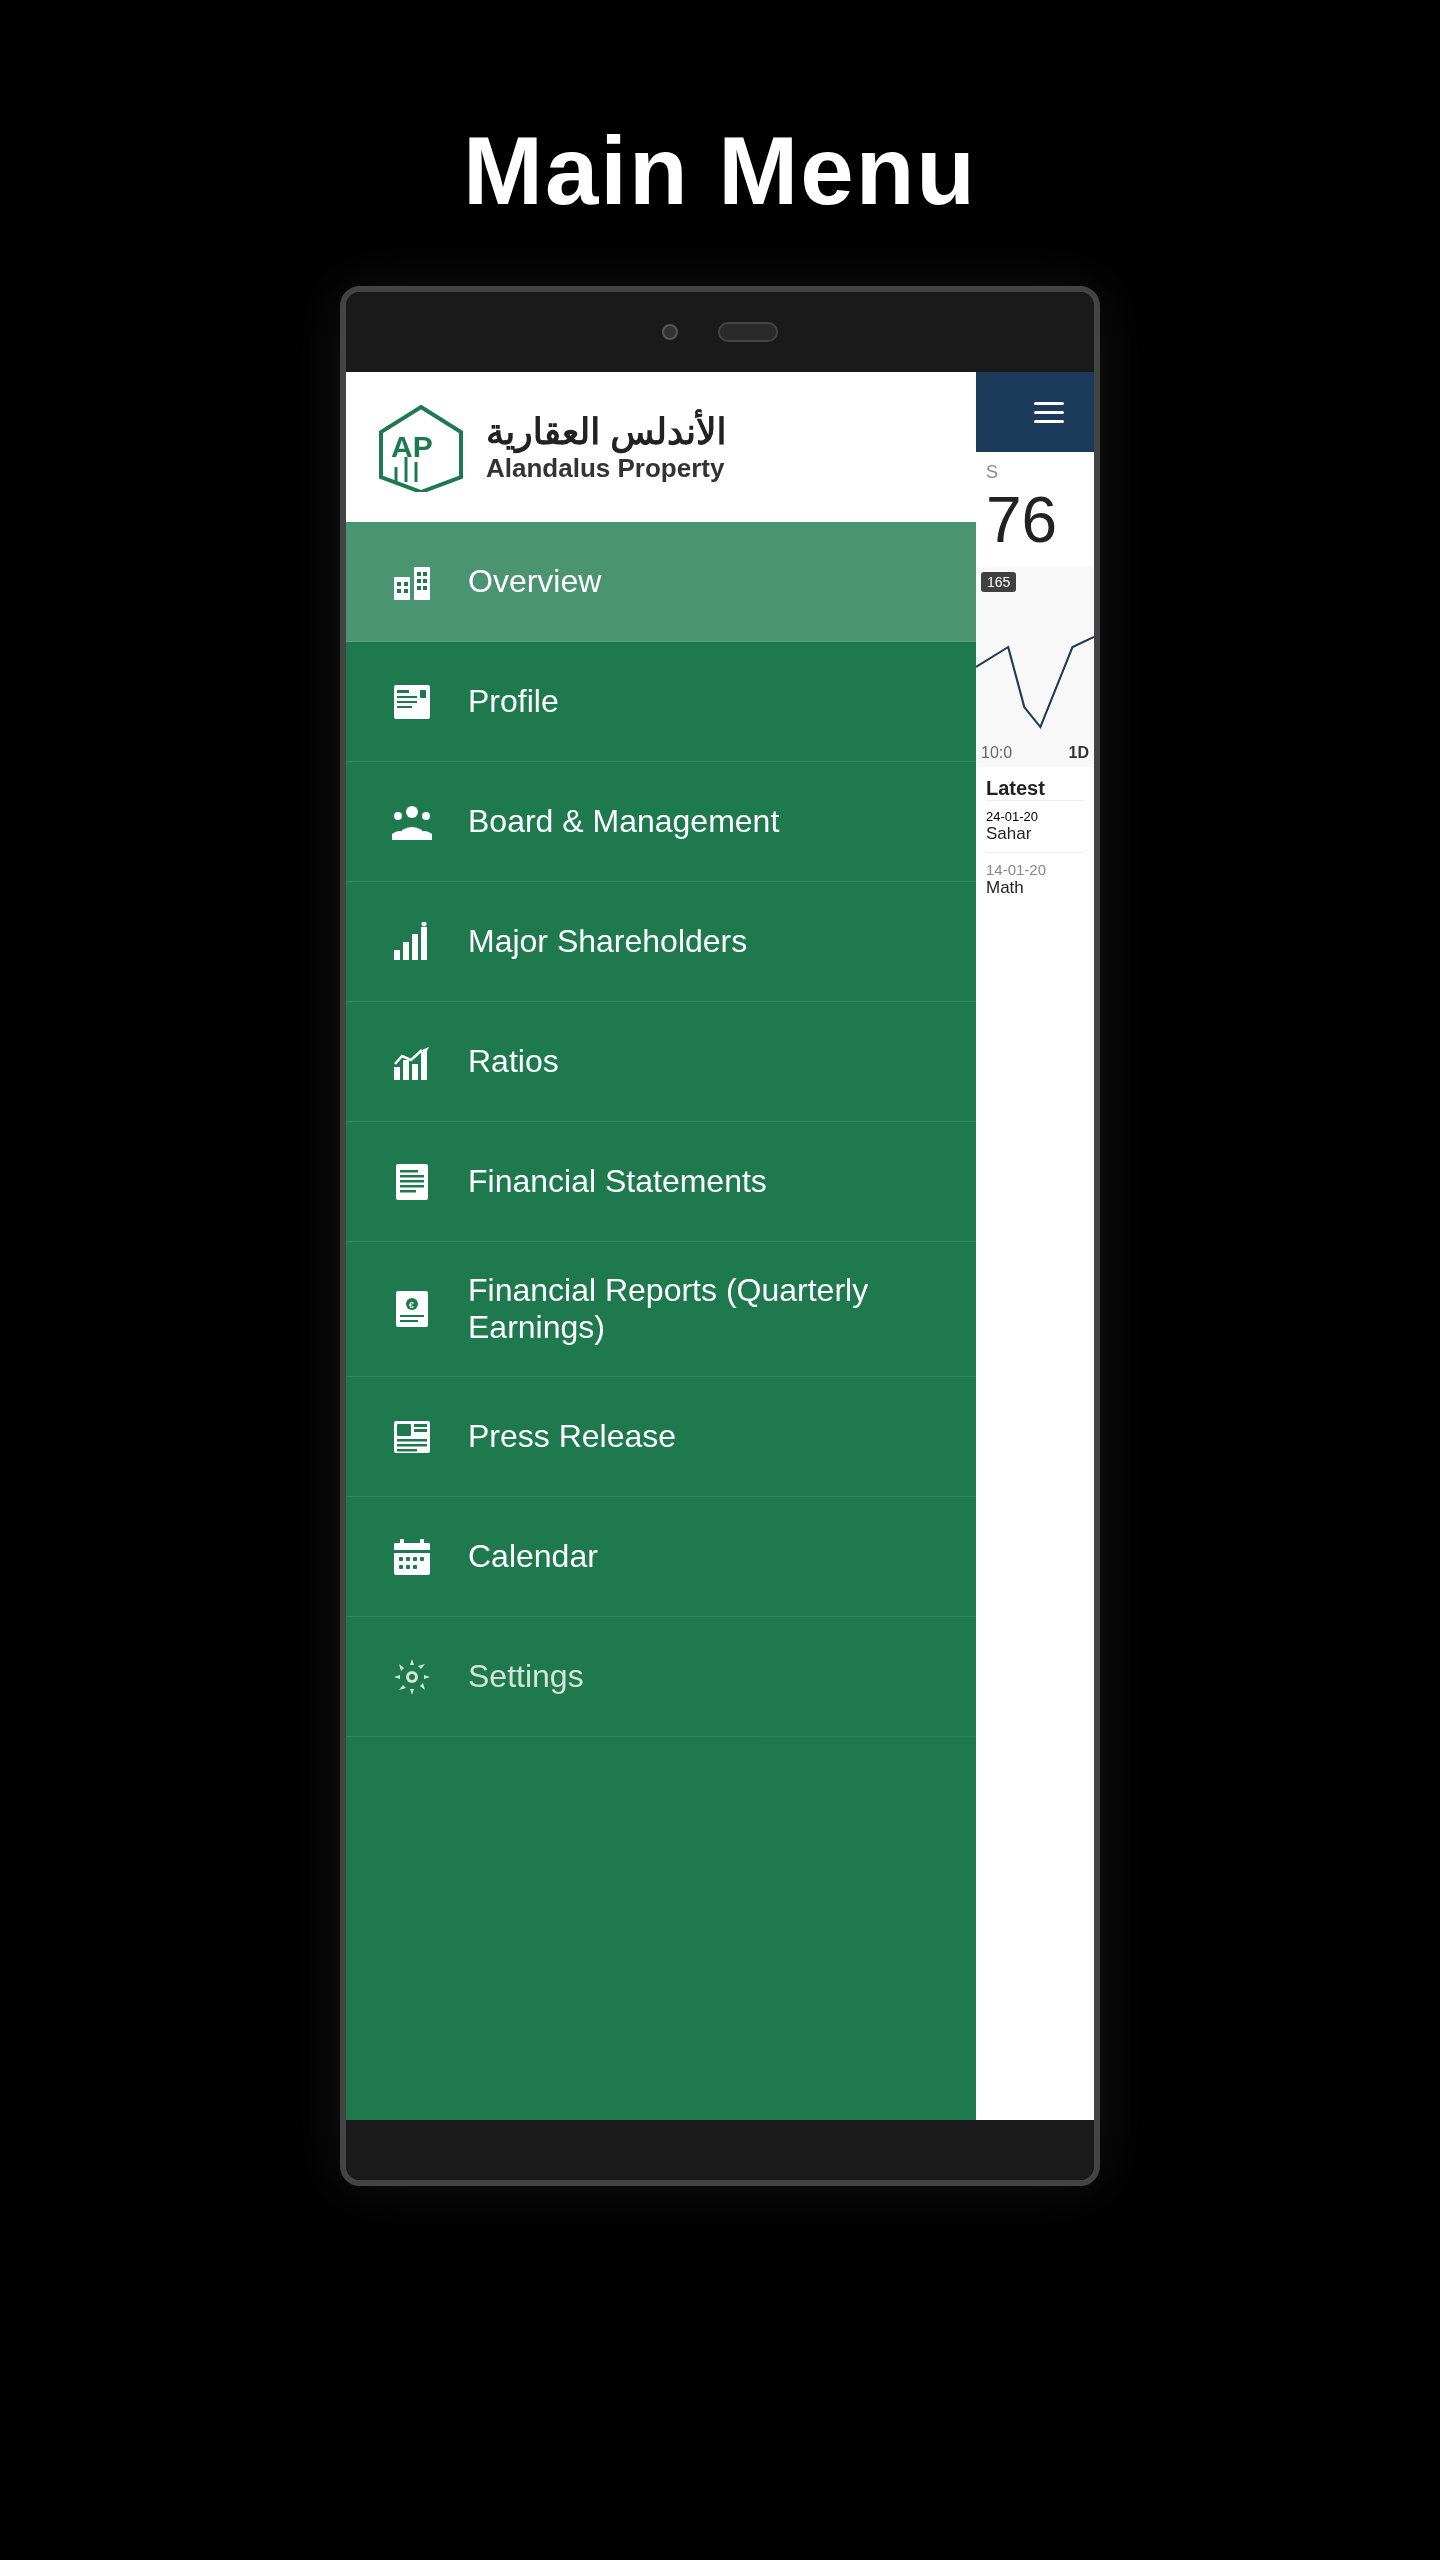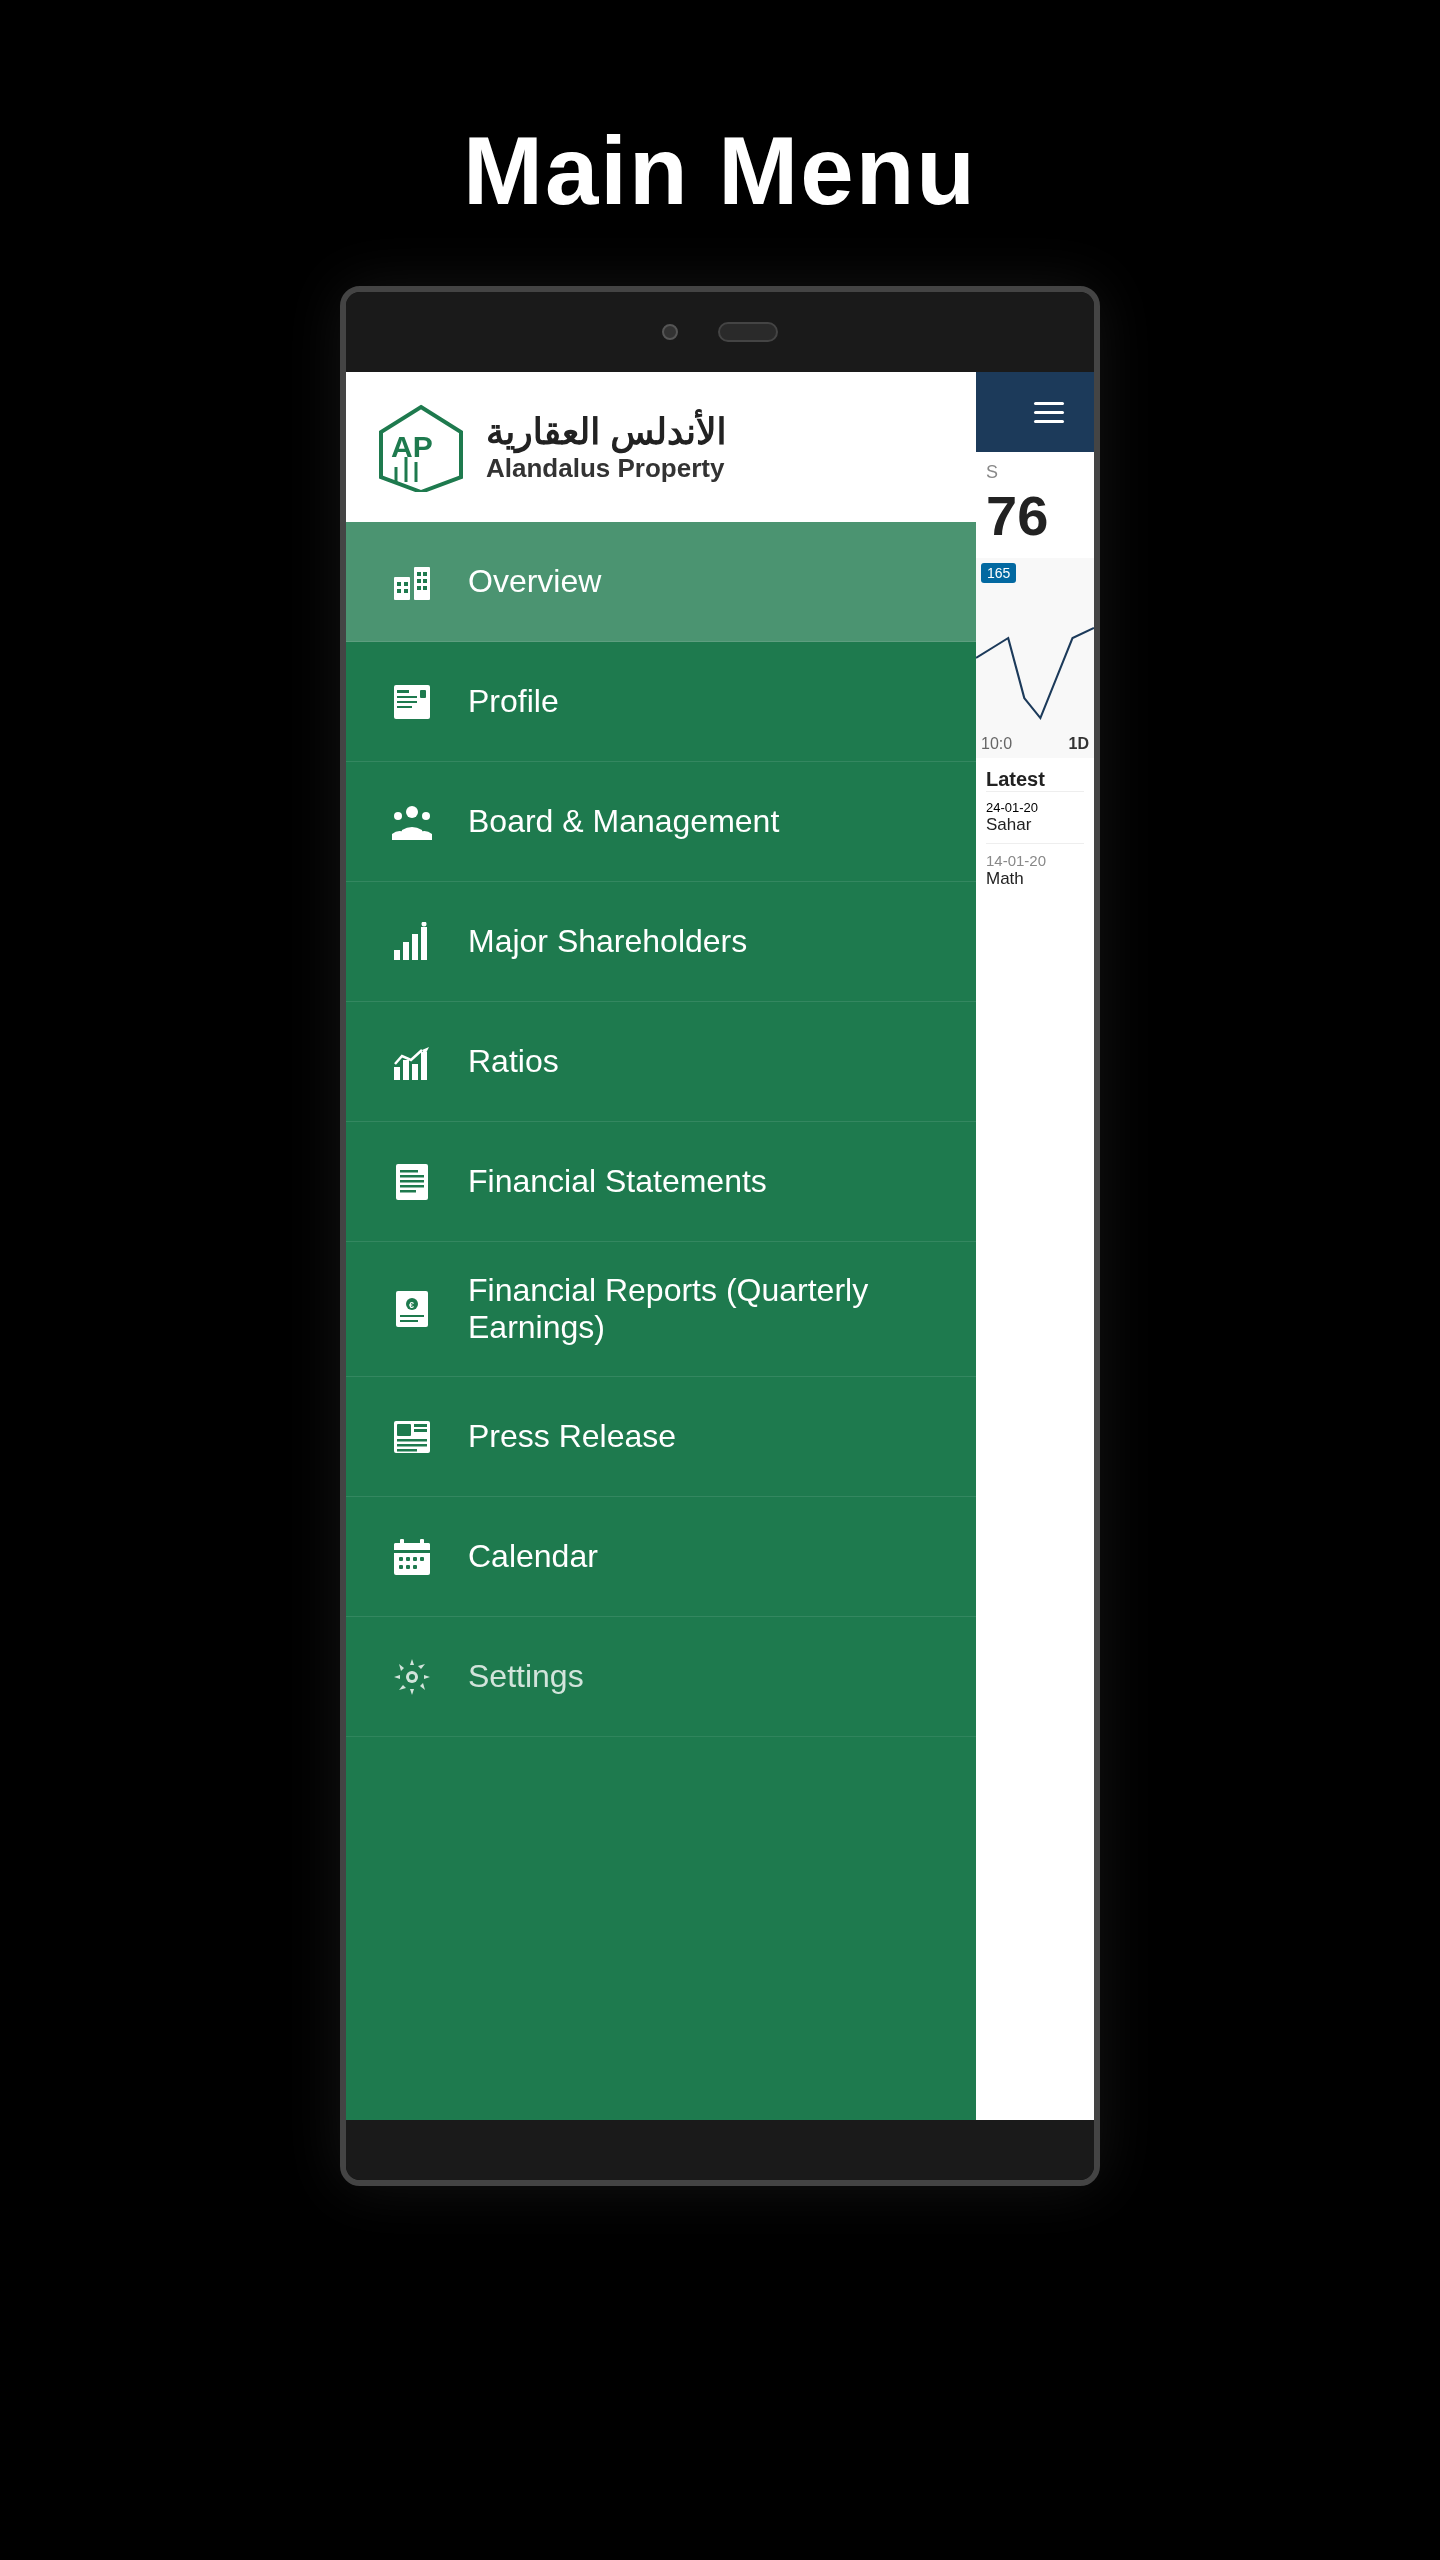--- a/index.html
+++ b/index.html
@@ -194,37 +194,37 @@
       background: #fff;
       padding: 10px;
     }
 
     .stock-label {
       font-size: 18px;
       color: #888;
     }
 
     .stock-value {
-      font-size: 56px;
-      font-weight: bold;
+      font-size: 64px;
+      font-weight: normal;
       color: #222;
     }
 
     .stock-chart-area {
       position: relative;
       height: 200px;
       background: #f8f8f8;
       overflow: hidden;
     }
 
     .ad-badge {
       position: absolute;
       top: 5px;
       left: 5px;
-      background: #0369a1;
+      background: #404040;
       color: #fff;
       font-size: 14px;
       padding: 2px 6px;
       border-radius: 3px;
     }
 
     .chart-time {
       position: absolute;
       bottom: 5px;
       left: 5px;

